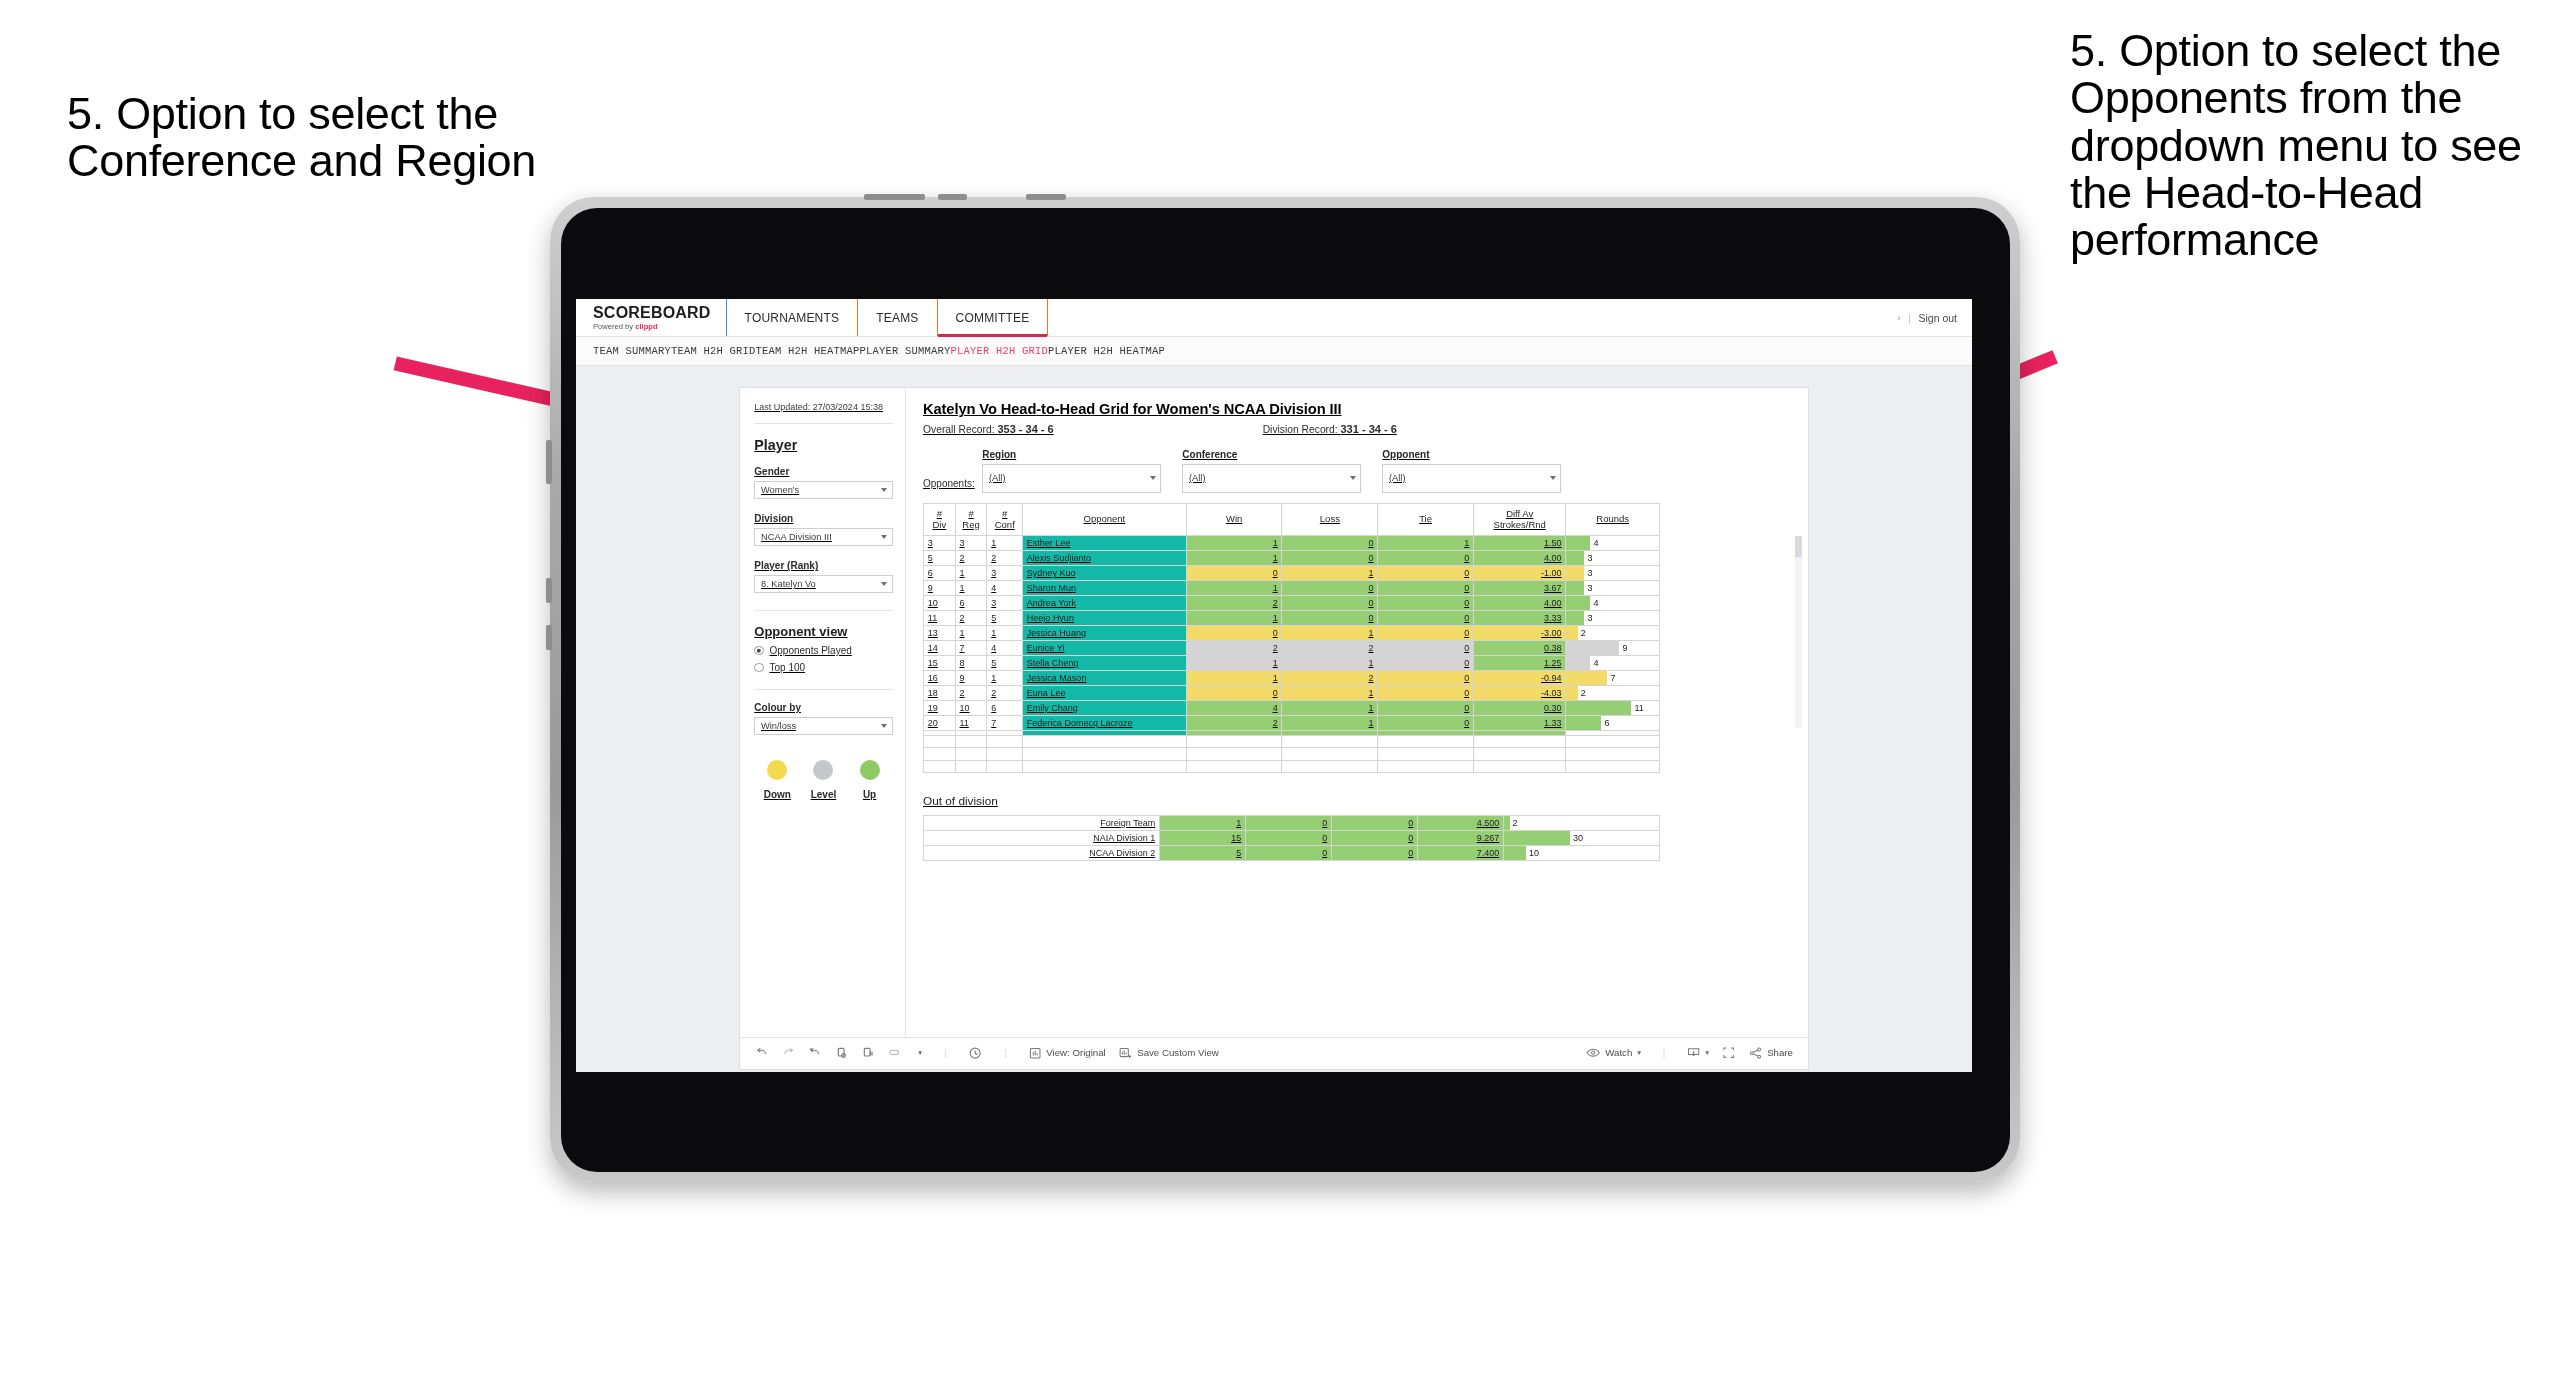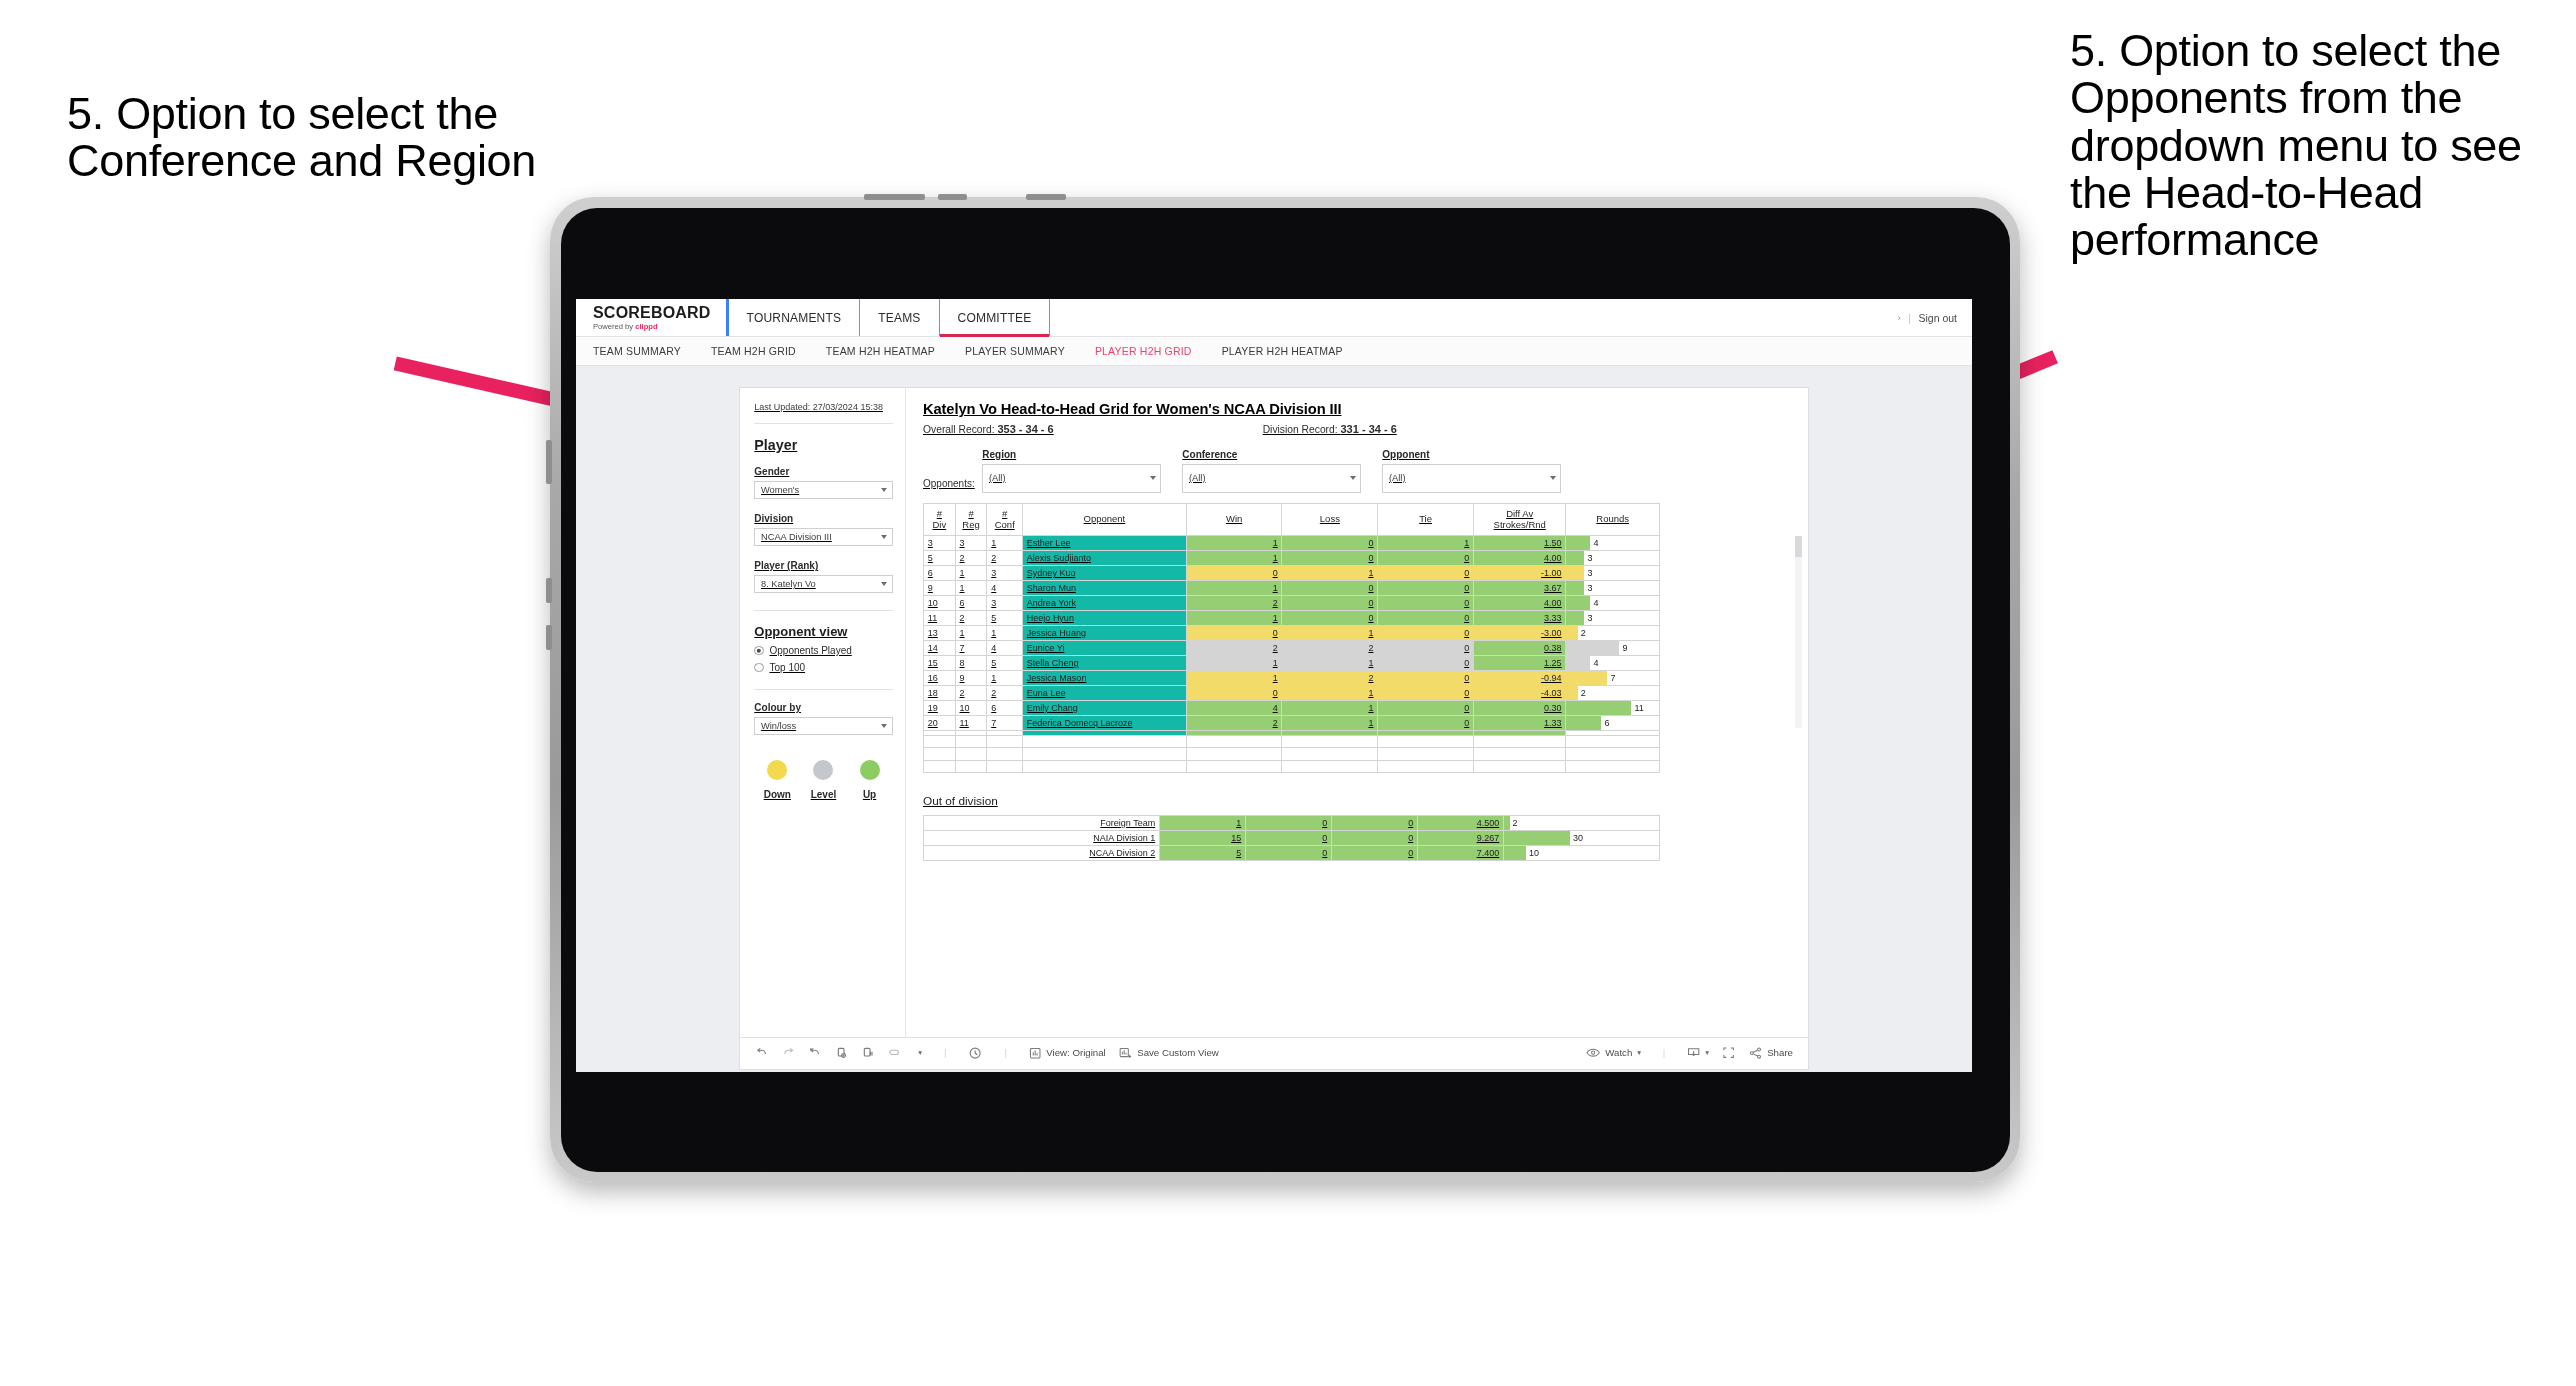--- a/index.html
+++ b/index.html
@@ -74,21 +74,21 @@
 
   
   .app-nav {
     height: 38px; background: #ffffff;
     display: flex; align-items: stretch;
     border-bottom: 1px solid #e3e3e3;
   }
   .brand {
     display: flex; flex-direction: column; justify-content: center;
     padding: 0 15px 0 17px; min-width: 143px;
-    border-right: 3px solid #3b82f6;
+    border-right: 1px solid #3b82f6;
   }
   .brand-name {
     font-family: "Liberation Sans", sans-serif;
     font-weight: 700; font-size: 16px; letter-spacing: 0.2px;
     color: #1c1c1c; line-height: 1;
   }
   .brand-sub { font-size: 7.6px; color: #555; margin-top: 1.9px; line-height: 1; }
   .brand-sub b { color: #ee2a5c; font-weight: 700; }
 
   .nav-item {
@@ -104,22 +104,23 @@
   .nav-right {
     display: flex; align-items: center; gap: 7.6px;
     padding-right: 15px; font-size: 10.5px; color: #4a4a4a;
   }
   .nav-right .chev { color: #8a8a8a; font-size: 9.5px; }
   .nav-right .sep  { color: #c4c4c4; }
 
   
   .sub-nav {
     height: 28.5px; background: #fbfbfb;
-    display: flex; align-items: center; padding-left: 17px; gap: 30px;
+    display: flex; align-items: center; padding-left: 17px; 
     border-bottom: 1px solid #e3e3e3;
+    font-family: Liberation Mono, monospace;
   }
   .sub-item { font-size: 10.5px; color: #3a3a3a; letter-spacing: 0.2px; white-space: nowrap; }
   .sub-item.active { color: #f0406a; }
 
   
   .workspace {
     background: #eceef1;
     height: calc(100% - 67px);
     padding: 21px 0 0 0;
     display: flex; justify-content: center;

